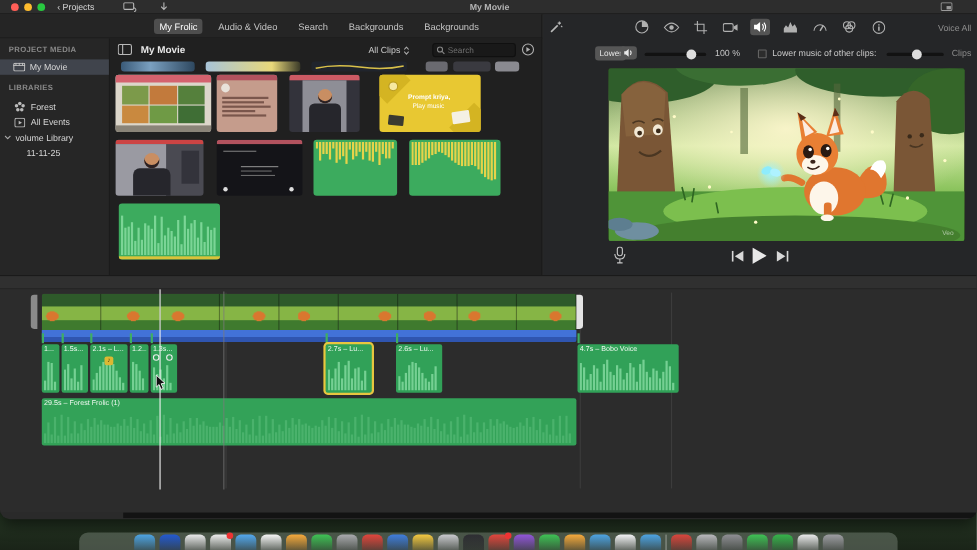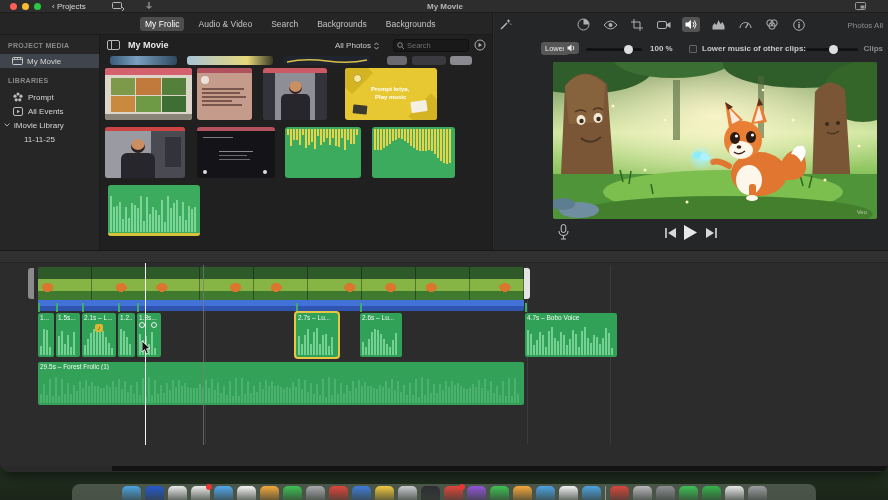--- a/index.html
+++ b/index.html
@@ -62,21 +62,21 @@
   .tick { position:absolute; width:2px; height:9px; background:#3fae62; }
   .filmstrip { position:absolute; left:38px; top:4px; width:486px; height:33px; display:flex; border-radius:2px 2px 0 0; overflow:hidden; }
   .scrollbar { position:absolute; left:112px; top:203px; width:776px; height:5px; background:#131313; }
 
   
   .dock { position:absolute; left:72px; top:484px; width:744px; height:16px; background:rgba(190,200,190,.28); border-radius:8px 8px 0 0; display:flex; align-items:flex-start; justify-content:center; gap:4px; padding-top:2px; }
   .dock .di { width:19px; height:19px; border-radius:5px; position:relative; flex:none; }
   .dock .sep { width:1px; height:14px; background:rgba(255,255,255,.4); flex:none; }
   .badge { position:absolute; right:-2px; top:-2px; width:6px; height:6px; background:#e33; border-radius:50%; }
   svg { display:block; }
-  .txt { white-space:nowrap;font-weight:bold; }
+  .txt { white-space:nowrap; }
 </style>
 </head>
 <body>
 
 <div class="window">
 
   <div class="titlebar">
     <span class="tl" style="left:10px;background:#ff5f57"></span>
     <span class="tl" style="left:22px;background:#febc2e"></span>
     <span class="tl" style="left:34px;background:#28c840"></span>
@@ -122,51 +122,51 @@
     </div>
     <span class="sb-h" style="top:42px">LIBRARIES</span>
     <div class="sb-row" style="top:55px">
       <svg width="10" height="10" viewBox="0 0 10 10" style="margin:0 5px 0 13px">
           <circle cx="5" cy="2" r="1.6" fill="#bbb"></circle>
           <circle cx="8" cy="4.2" r="1.6" fill="#bbb"></circle>
           <circle cx="6.8" cy="7.8" r="1.6" fill="#bbb"></circle>
           <circle cx="3.2" cy="7.8" r="1.6" fill="#bbb"></circle>
           <circle cx="2" cy="4.2" r="1.6" fill="#bbb"></circle>
         </svg>
-      <span>Prompt</span>
+      <span>Forest</span>
     </div>
     <div class="sb-row" style="top:69px">
       <svg width="10" height="9" viewBox="0 0 10 9" style="margin:0 5px 0 13px">
           <rect x="0.5" y="0.5" width="9" height="8" rx="1.5" fill="none" stroke="#bbb"></rect>
           <path d="M4 2.8 L7 4.5 L4 6.2 Z" fill="#bbb"></path>
         </svg>
       <span>All Events</span>
     </div>
     <div class="sb-row" style="top:83px">
       <svg width="6" height="4" viewBox="0 0 6 4" style="margin:0 4px 0 4px">
           <path d="M0.5 0.5 L3 3 L5.5 0.5" fill="none" stroke="#aaa"></path>
         </svg>
-      <span>iMovie Library</span>
+      <span>volume Library</span>
     </div>
     <div class="sb-row" style="top:97px;padding-left:24px">
       <span>11-11-25</span>
     </div>
   </div>
 
   <div class="browser">
     <div class="br-head">
       <span style="position:absolute;left:7px;top:5px">
         <svg width="13" height="10" viewBox="0 0 13 10">
             <rect x="0.5" y="0.5" width="12" height="9" rx="1.5" fill="none" stroke="#b8b8b8"></rect>
             <path d="M4.5 0.5 V9.5" stroke="#b8b8b8"></path>
           </svg>
       </span>
       <span class="br-title">My Movie</span>
       <span class="clips-filter">
-        <span>All Photos</span>
+        <span>All Clips</span>
         <svg width="5" height="8" viewBox="0 0 5 8">
             <path d="M0.5 3 L2.5 0.8 L4.5 3 M0.5 5 L2.5 7.2 L4.5 5" fill="none" stroke="#aaa"></path>
           </svg>
       </span>
       <span class="search">
         <svg width="8" height="8" viewBox="0 0 8 8">
             <circle cx="3" cy="3" r="2.3" fill="none" stroke="#8a8a8a"></circle>
             <path d="M4.8 4.8 L7 7" stroke="#8a8a8a"></path>
           </svg>
         <input placeholder="Search" style="">
@@ -393,21 +393,21 @@
             <circle cx="7" cy="7" r="3.2" fill="none" stroke="#b0b0b0"></circle>
           </svg>
         </span>
       <span class="ico">
           <svg width="12" height="12" viewBox="0 0 12 12">
             <circle cx="6" cy="6" r="5.3" fill="none" stroke="#b0b0b0"></circle>
             <path d="M6 5 V9 M6 3 V4.2" stroke="#b0b0b0" stroke-width="1.4"></path>
           </svg>
         </span>
     </div>
-    <span class="resetall">Photos All</span>
+    <span class="resetall">Voice All</span>
 
     <div class="volrow">
       <span class="pill" style="left:47px">Lower</span>
       <span class="pill" style="left:70px;padding:2px 3px">
           <svg width="9" height="8" viewBox="0 0 9 8">
             <path d="M0.5 2.5 H2 L4.5 0.5 V7.5 L2 5.5 H0.5 Z" fill="#e8e8e8"></path>
             <path d="M6 2 Q7.5 4 6 6" fill="none" stroke="#e8e8e8"></path>
           </svg>
         </span>
       <span class="slider" style="left:92px;width:56px">

